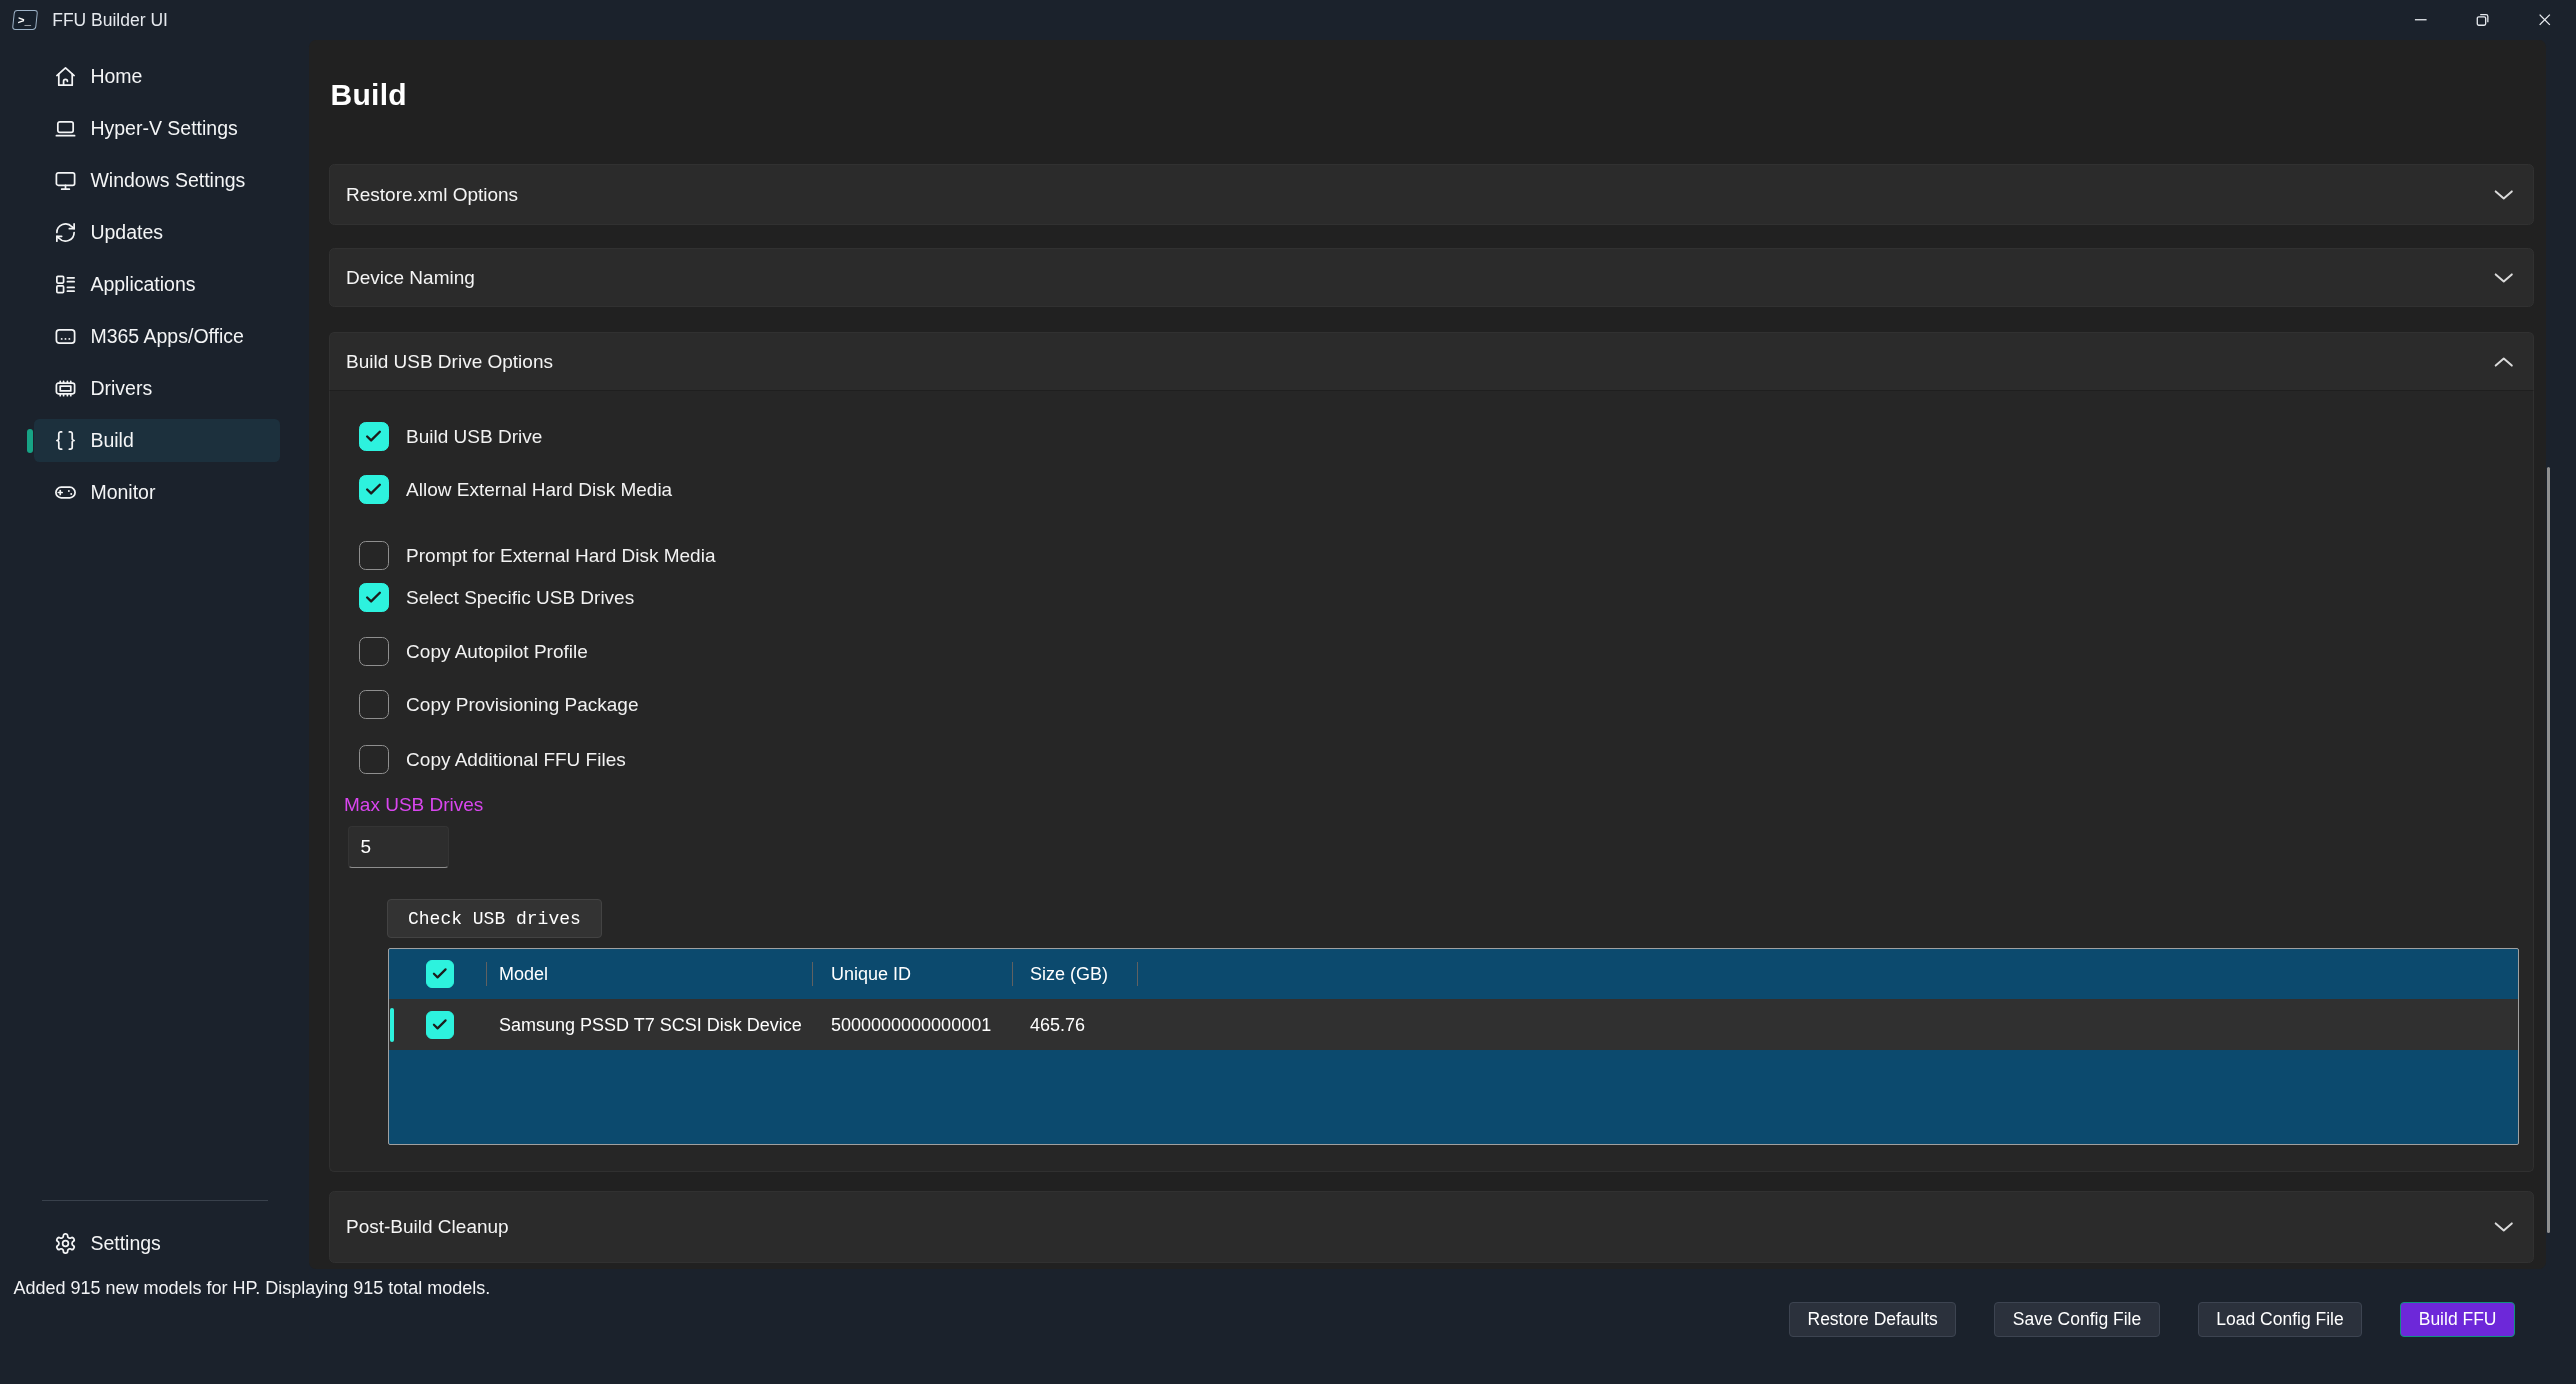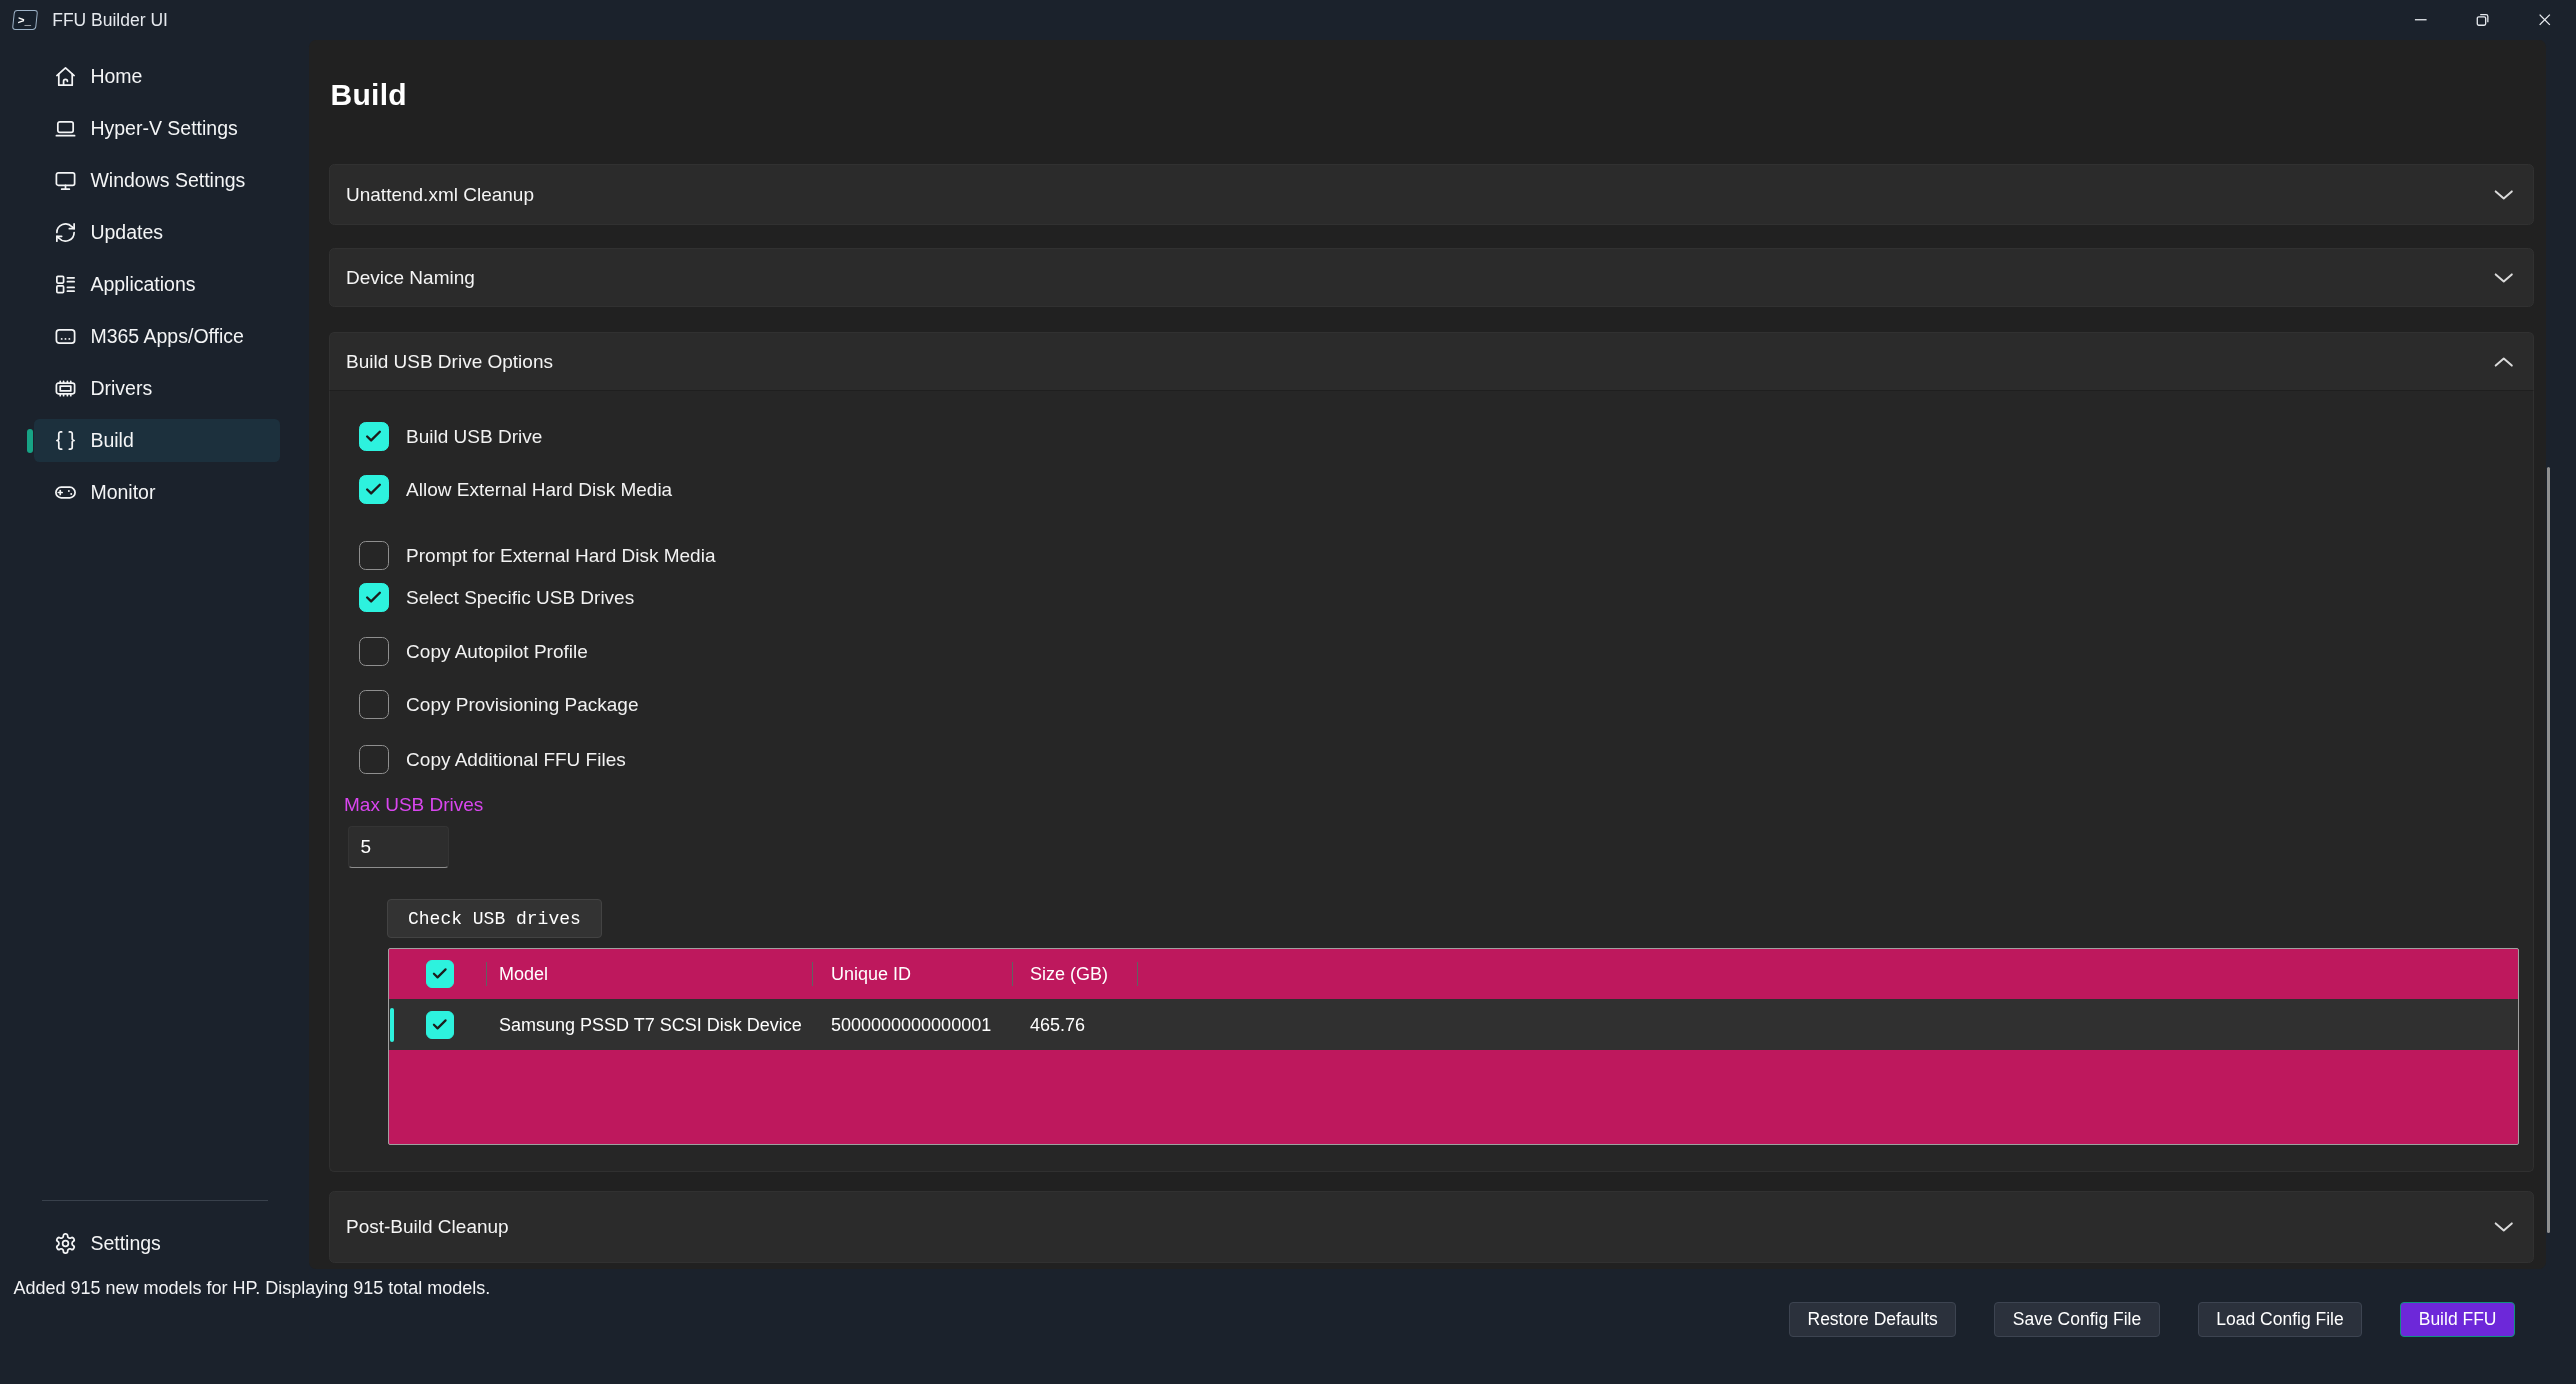--- a/index.html
+++ b/index.html
@@ -77,21 +77,21 @@
   }
   .check-usb-btn {
     position:absolute; left:57px; top:508px; height:39px; padding:0 20px;
     background:#333333; border:0.7px solid #434343; border-radius:4px; color:#fff; font-size:18px;
     font-family:Liberation Mono, monospace;
   }
 
   
   .usb-table {
     position:absolute; left:58px; top:557px; width:2131px; height:197px;
-    border:1.3px solid #a0a0a0; border-radius:2px; background:#be185d;
+    border:1.3px solid #a0a0a0; border-radius:2px; background:#0c4a6e;
   }
   .tbl-header { position:absolute; left:0; right:0; top:0; height:50px; }
   .tbl-sep { position:absolute; top:12.8px; width:1.3px; height:24px; background:#616161; }
   .th { position:absolute; top:50%; transform:translateY(-50%); font-size:18px; color:#fff; white-space:nowrap; }
   .tbl-row { position:absolute; left:0; right:0; top:50px; height:51px; background:#303030; }
   .row-indicator { position:absolute; left:1.3px; top:8.7px; width:4px; height:34px; border-radius:2.7px; background:#2df2de; }
   .tbl-checkbox { position:absolute; left:37px; top:50%; transform:translateY(-50%); width:28px; height:28px; border-radius:6px; }
   .tbl-checkbox.checkbox { border-width:1.3px; }
   .td { position:absolute; top:50%; transform:translateY(-50%); font-size:18px; color:#fff; white-space:nowrap; }
   .col-model { left:110px; } .col-uid { left:442px; } .col-size { left:641px; }
@@ -234,21 +234,21 @@
       </svg>
     <span class="nav-label">Settings</span>
   </div>
 </div>
 
 <div class="main-panel">
 
   <div class="page-title">Build</div>
 
   <div class="expander exp-unattend">
-    <span>Unattend.xml Cleanup</span>
+    <span>Restore.xml Options</span>
     <svg class="chevron" width="21.5" height="13.4" viewBox="0 0 24 14" fill="none" stroke="#dadada" stroke-width="2.2" stroke-linecap="round" stroke-linejoin="round">
         <path d="M3 3l9 8 9-8"></path>
       </svg>
   </div>
 
   <div class="expander exp-naming">
     <span>Device Naming</span>
     <svg class="chevron" width="21.5" height="13.4" viewBox="0 0 24 14" fill="none" stroke="#dadada" stroke-width="2.2" stroke-linecap="round" stroke-linejoin="round">
         <path d="M3 3l9 8 9-8"></path>
       </svg>

